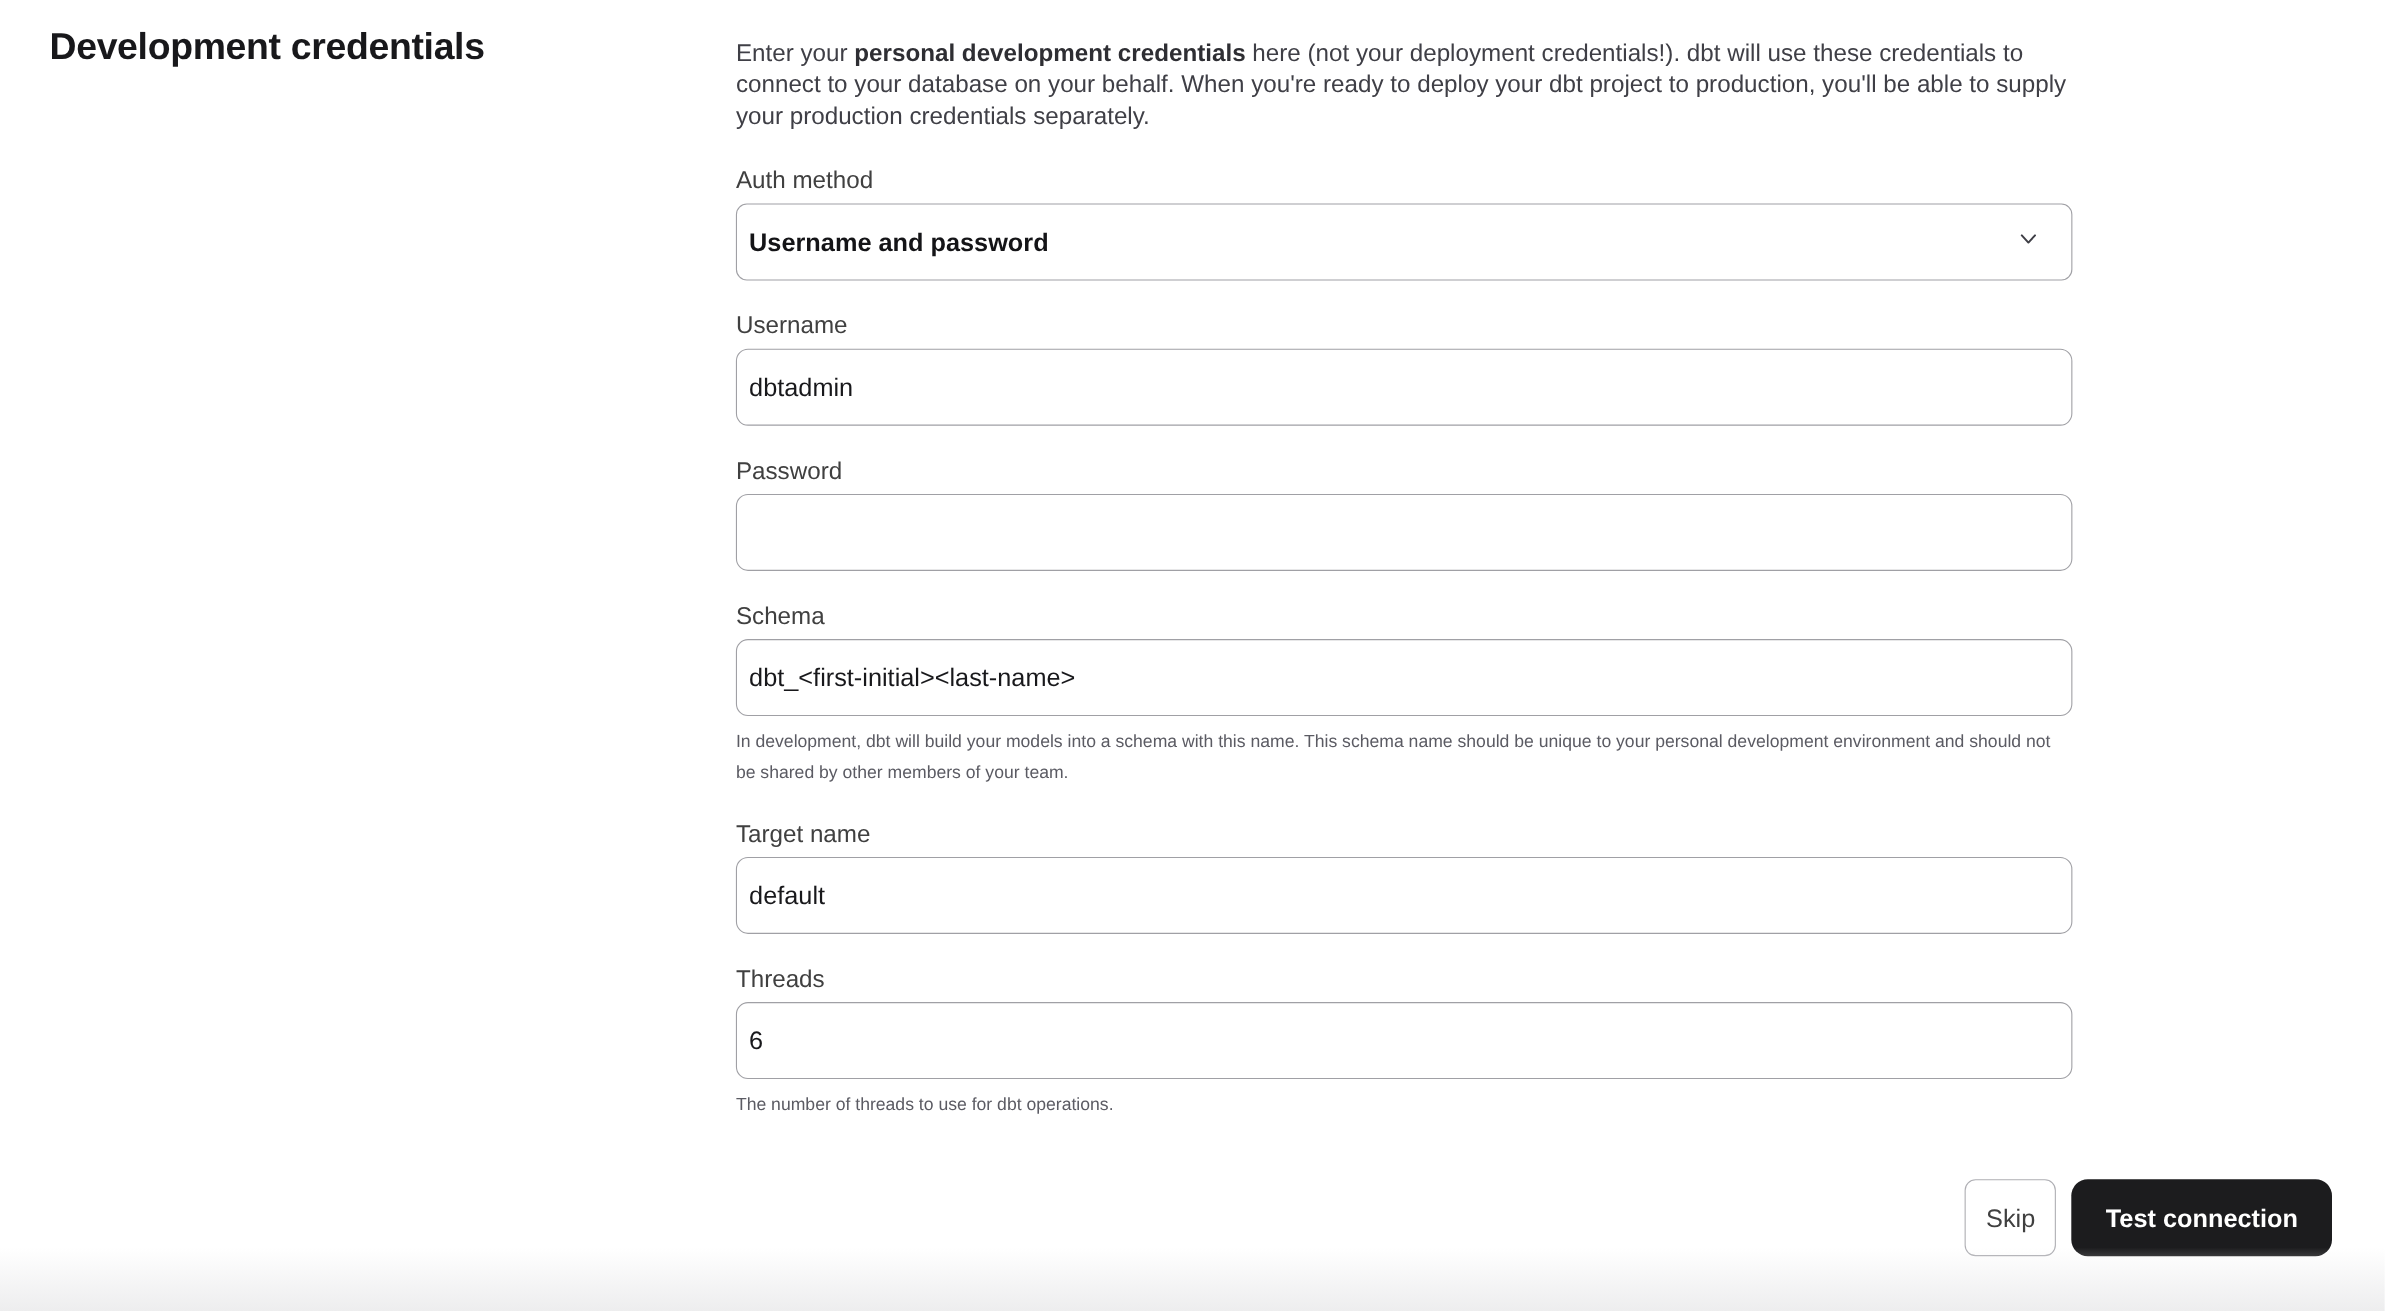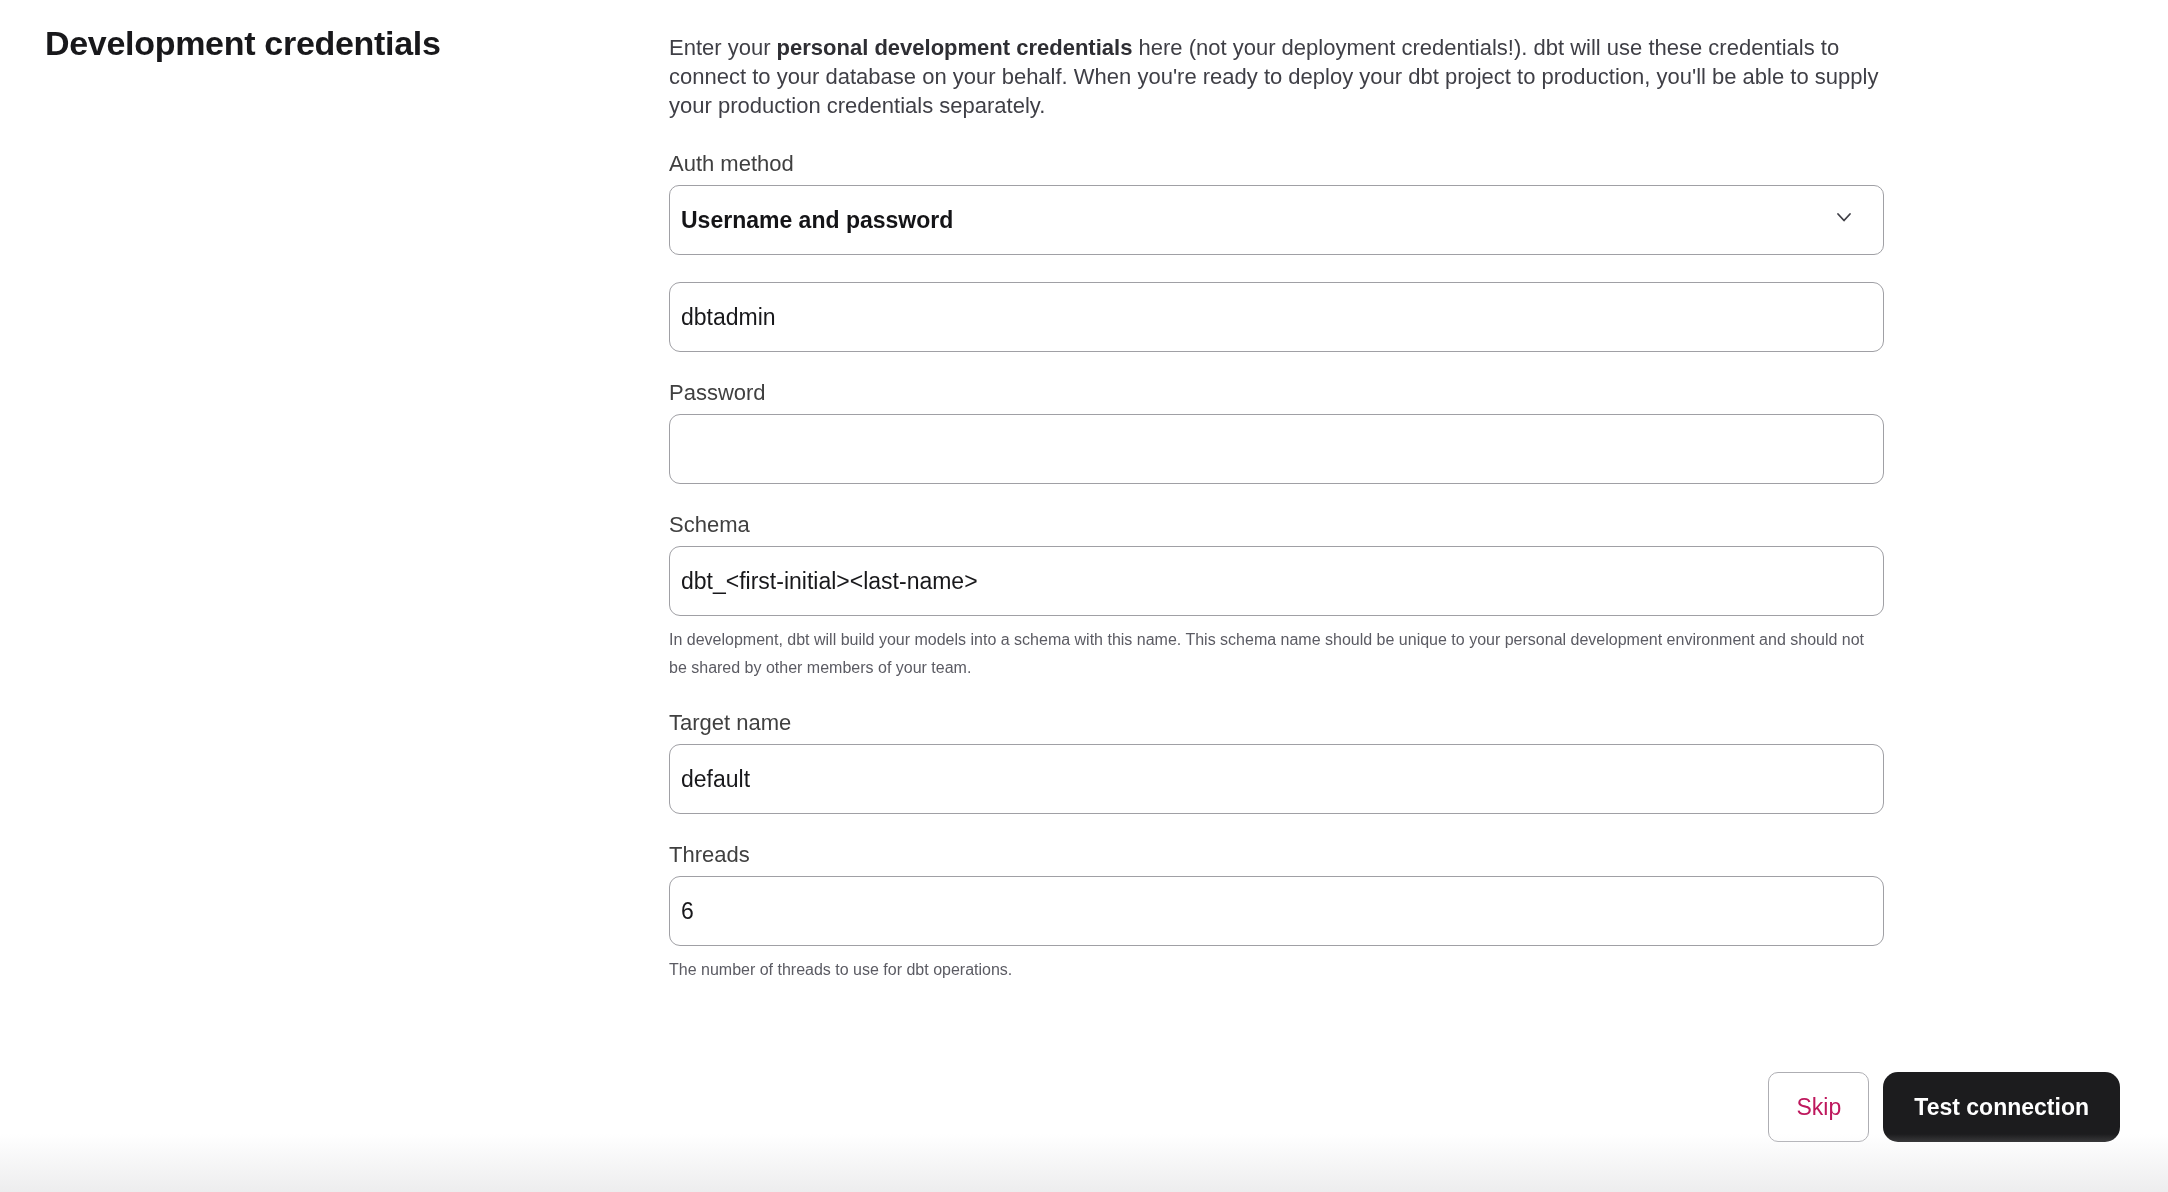--- a/index.html
+++ b/index.html
@@ -92,23 +92,23 @@
   .btn {
     height: 70px;
     display: inline-flex;
     align-items: center;
     justify-content: center;
     font-family: "Liberation Sans", "DejaVu Sans", sans-serif;
     font-size: 23px;
     cursor: pointer;
   }
   .btn-secondary {
-    width: 101px;
+    width: 83px;
     background: #ffffff;
-    color: #be185d;
+    color: #404040;
     border: 1.5px solid #aeaeb3;
     border-radius: 10px;
     font-weight: 500;
   }
   .btn-primary {
     background: #1c1c1e;
     color: #ffffff;
     border: none;
     border-radius: 15px;
     padding: 0 31px;
@@ -143,20 +143,21 @@
       <span class="select-value">Username and password</span>
       <span>
         <svg class="chevron" viewBox="0 0 26 26" fill="none">
           <polyline points="7,10 13,16.5 19,10" stroke="#3f3f46" stroke-width="1.8" stroke-linecap="round" stroke-linejoin="round" fill="none"></polyline>
         </svg>
       </span>
     </div>
   </div>
 
   <div class="field-group">
+    <label class="field-label">Username</label>
     <input class="control" type="text" value="dbtadmin" style="">
   </div>
 
   <div class="field-group">
     <label class="field-label">Password</label>
     <input class="control" type="password" value="" style="">
   </div>
 
   <div class="field-group">
     <label class="field-label">Schema</label>

